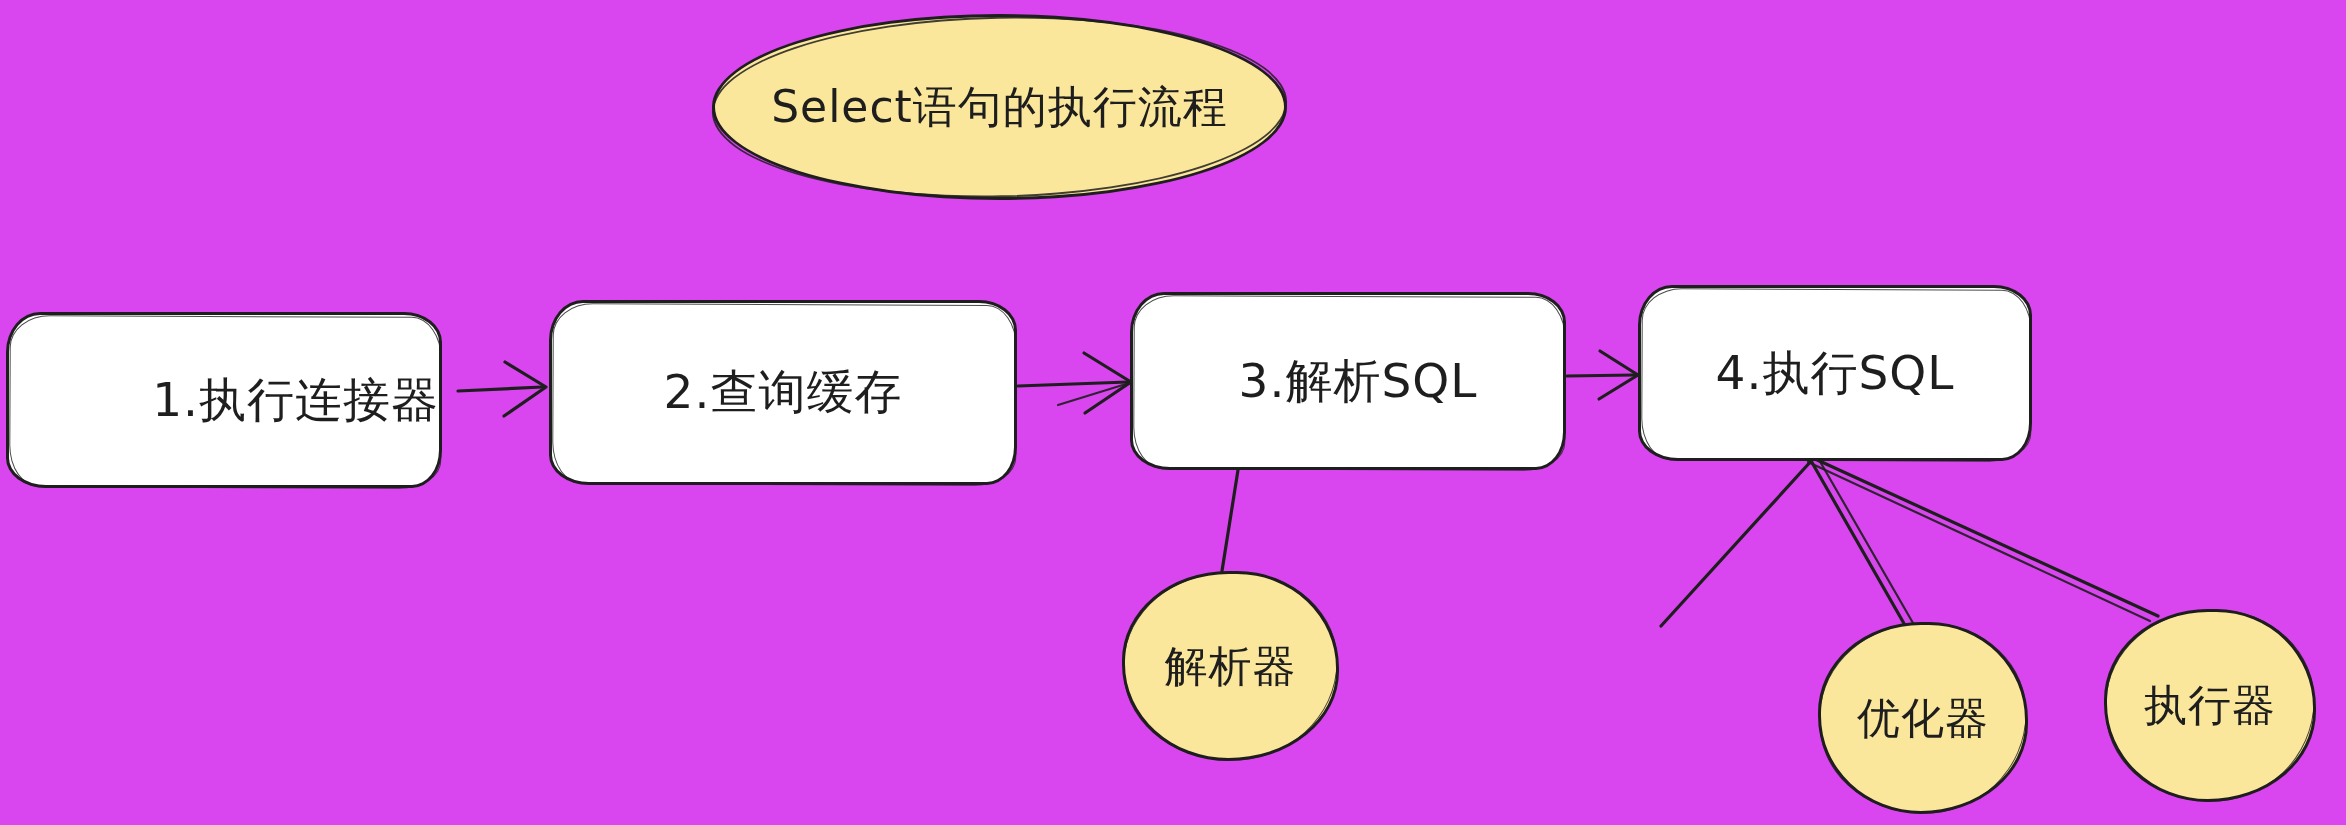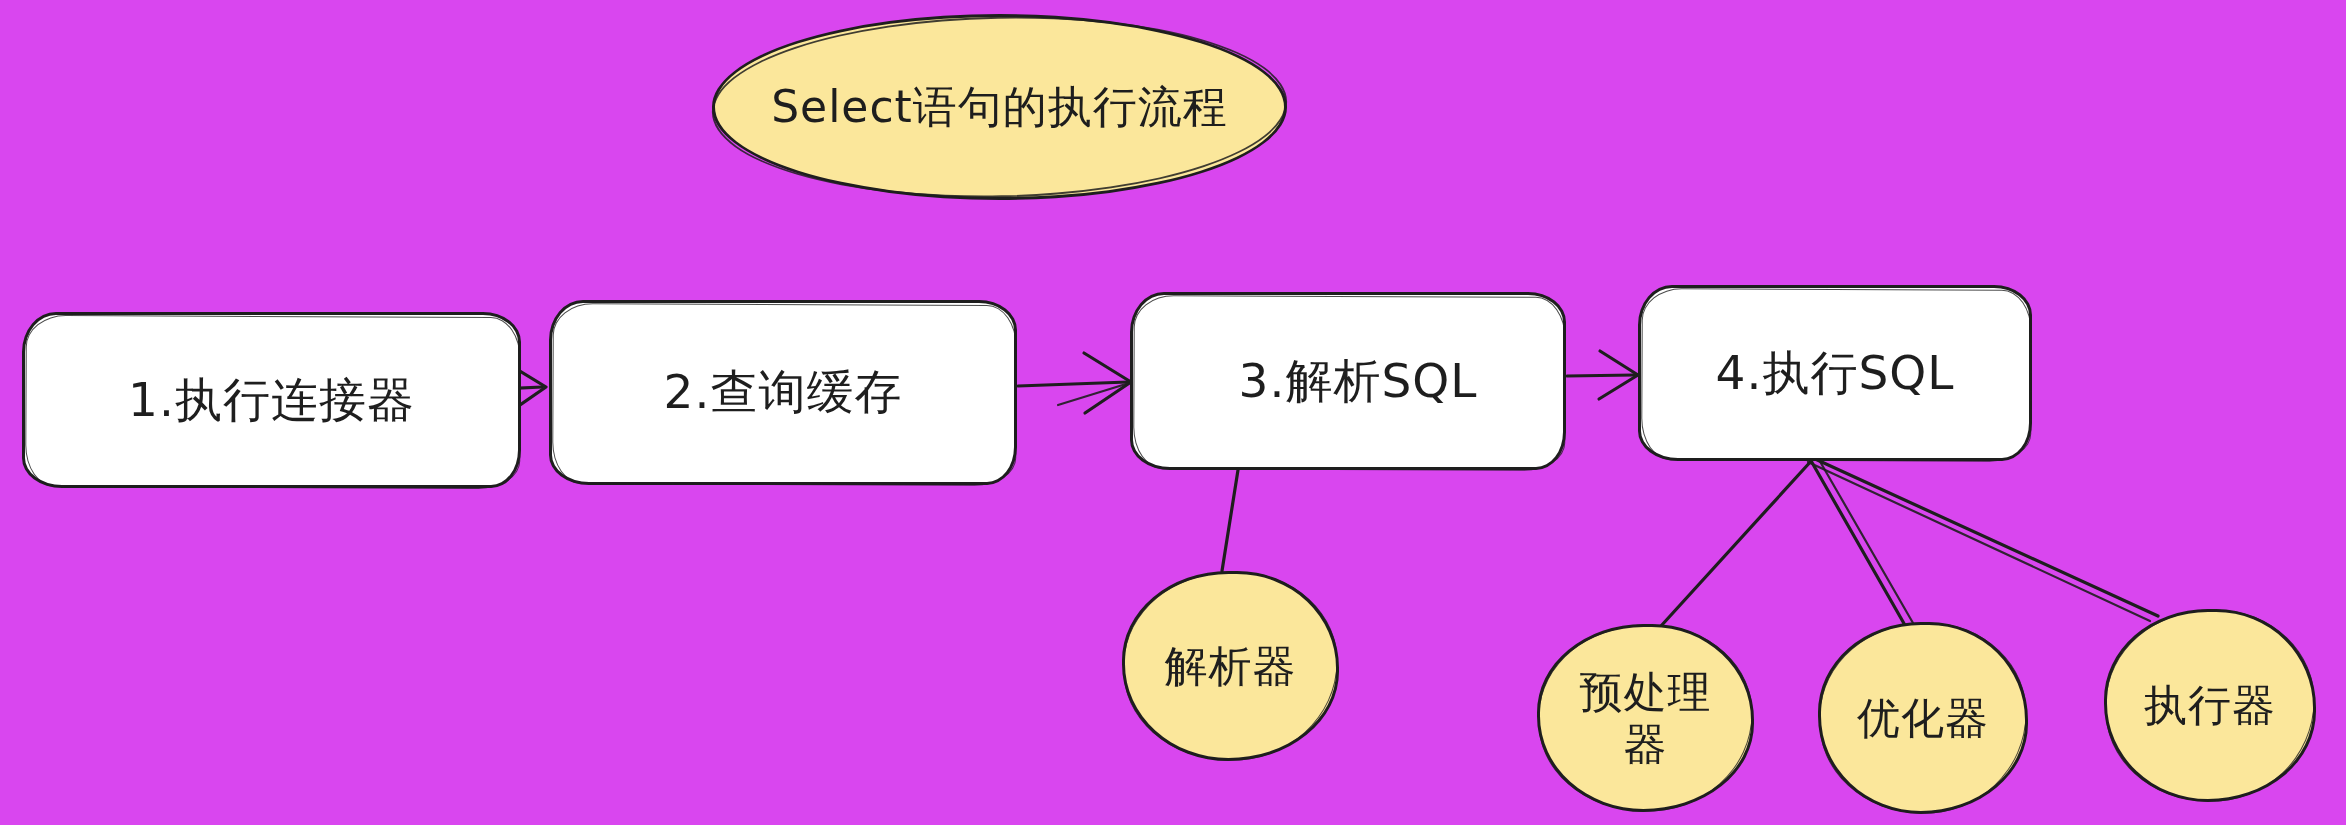--- a/index.html
+++ b/index.html
@@ -64,21 +64,21 @@
     content:"";position:absolute;inset:-2px;
     border:1.8px solid rgba(30,30,30,.8);
     border-radius:52% 48% 50% 50% / 50% 48% 54% 48%;
     transform:rotate(1.2deg) scale(.995,1.005);
     pointer-events:none;
   }
   .circle .lbl{display:inline-block;max-width:150px;}
 
   
   #node-title  {left:712px; top:14px;  width:575px; height:186px;}
-  #node-step-1 {left:22px;  top:312px; width:499px; height:176px;}
+  #node-step-1 {left:6px;  top:312px; width:436px; height:176px;justify-content:flex-end;}
   #node-step-2 {left:549px; top:300px; width:468px; height:185px;}
   #node-step-3 {left:1130px;top:292px; width:436px; height:178px;padding-left:20px;}
   #node-step-4 {left:1638px;top:285px; width:394px; height:176px;align-items:center;}
   #node-parser   {left:1122px;top:571px;width:217px;height:190px;}
   #node-preproc  {left:1537px;top:624px;width:217px;height:188px;}
   #node-optimizer{left:1818px;top:622px;width:210px;height:192px;}
   #node-executor {left:2104px;top:609px;width:212px;height:193px;}
 </style>
 </head>
 <body>
@@ -129,23 +129,20 @@
   </div>
 
   <div class="node box" id="node-step-4">
     <span>4.执行SQL</span>
   </div>
 
   <div class="node circle" id="node-parser">
     <span class="lbl">解析器</span>
   </div>
 
-  <div class="node circle" id="node-preproc">
-    <span class="lbl">预处理器</span>
-  </div>
 
   <div class="node circle" id="node-optimizer">
     <span class="lbl">优化器</span>
   </div>
 
   <div class="node circle" id="node-executor">
     <span class="lbl">执行器</span>
   </div>
 
 </div>

